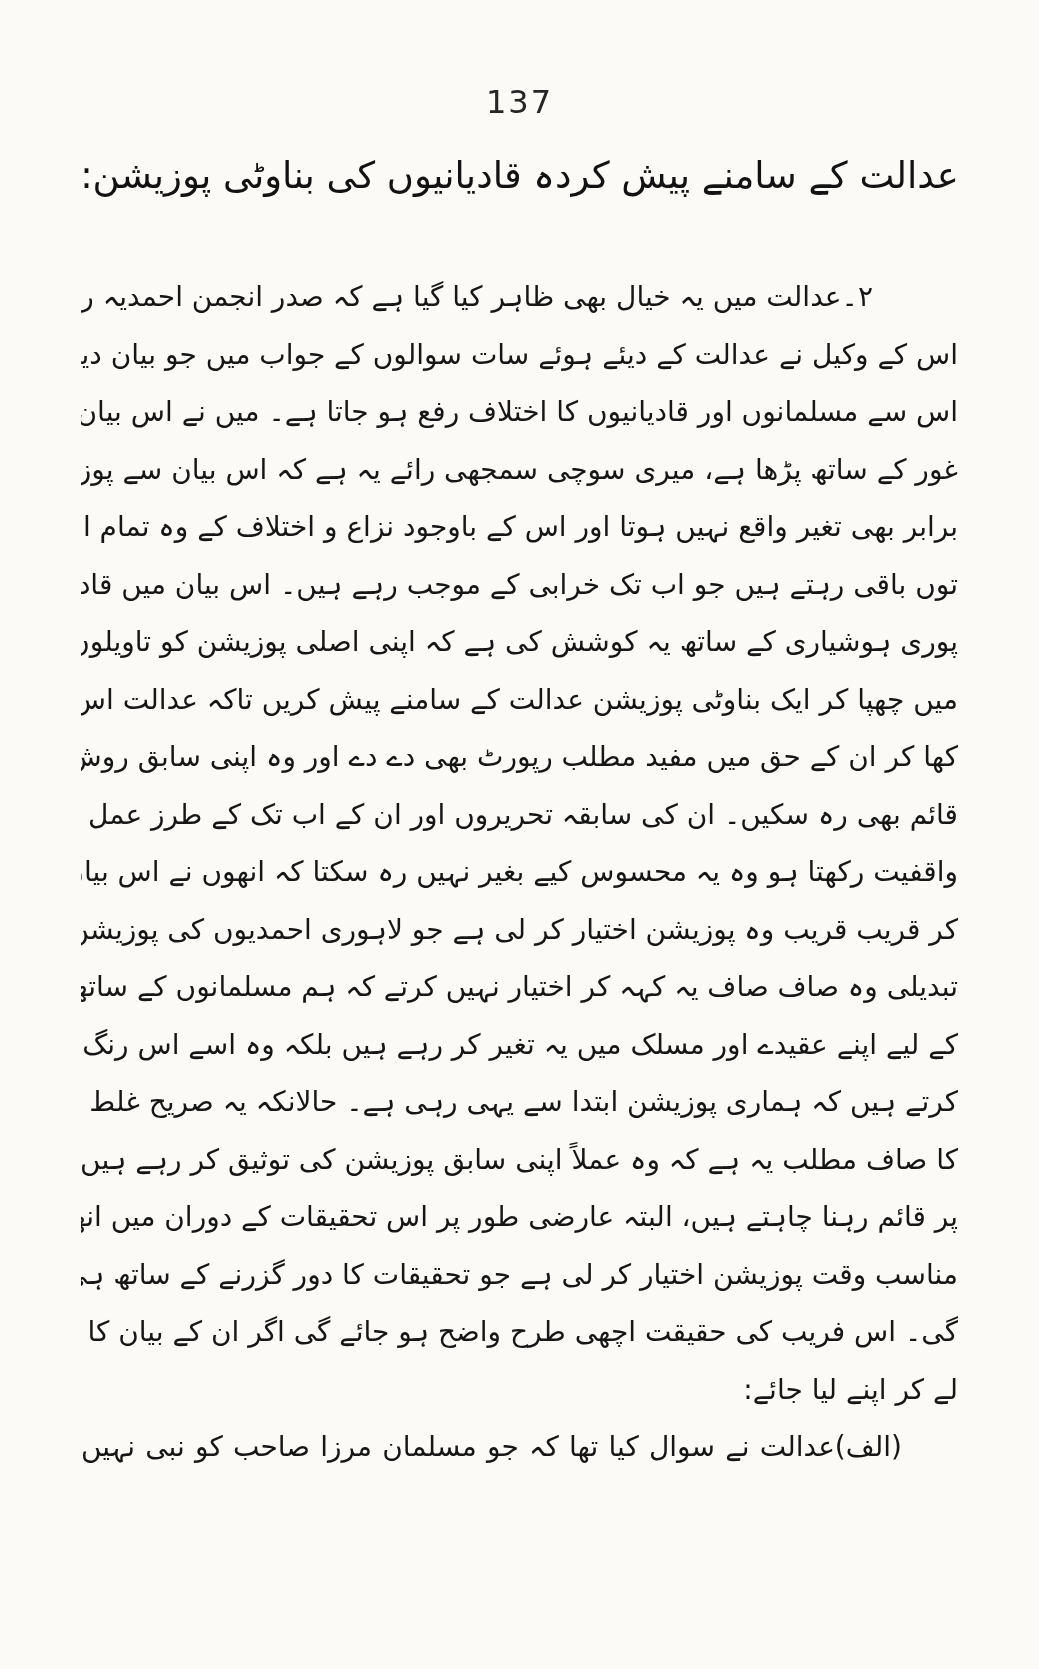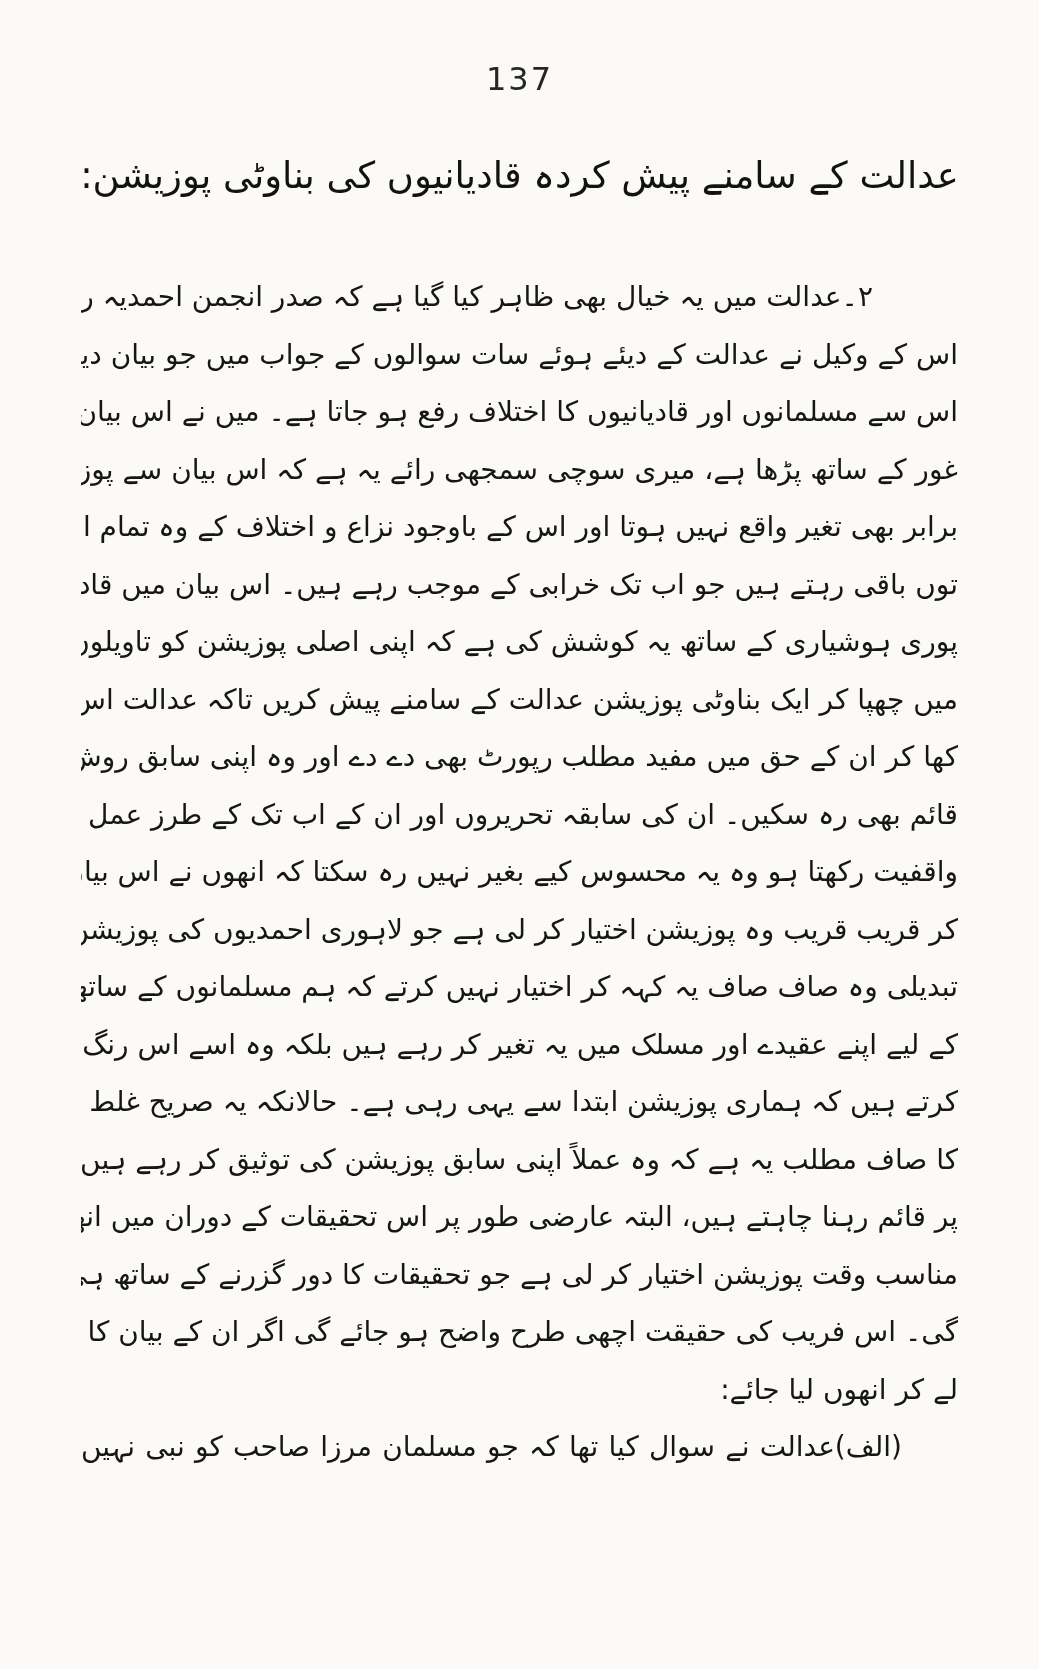--- a/index.html
+++ b/index.html
@@ -12,21 +12,21 @@
     width:1039px;
     height:1669px;
     margin:0 auto;
     background:#fbfaf6;
     color:#1b1b1b;
     overflow:hidden;
     direction:rtl;
   }
   .page-number{
     position:absolute;
-    top:60px;
+    top:83px;
     left:0;
     width:100%;
     text-align:center;
     font-size:32px;
     letter-spacing:2px;
     color:#262626;
     direction:ltr;
   }
   .page-heading{
     position:absolute;
@@ -88,17 +88,17 @@
     <div class="line">قائم بھی رہ سکیں۔ ان کی سابقہ تحریروں اور ان کے اب تک کے طرز عمل سے جو شخص کچھ بھی</div>
     <div class="line">واقفیت رکھتا ہو وہ یہ محسوس کیے بغیر نہیں رہ سکتا کہ انھوں نے اس بیان میں اپنی پوزیشن بدل</div>
     <div class="line">کر قریب قریب وہ پوزیشن اختیار کر لی ہے جو لاہوری احمدیوں کی پوزیشن تھی۔ لیکن یہ</div>
     <div class="line">تبدیلی وہ صاف صاف یہ کہہ کر اختیار نہیں کرتے کہ ہم مسلمانوں کے ساتھ نزاع ختم کرنے</div>
     <div class="line">کے لیے اپنے عقیدے اور مسلک میں یہ تغیر کر رہے ہیں بلکہ وہ اسے اس رنگ میں پیش</div>
     <div class="line">کرتے ہیں کہ ہماری پوزیشن ابتدا سے یہی رہی ہے۔ حالانکہ یہ صریح غلط بیانی ہے۔ اس</div>
     <div class="line">کا صاف مطلب یہ ہے کہ وہ عملاً اپنی سابق پوزیشن کی توثیق کر رہے ہیں اور آئندہ بھی اسی</div>
     <div class="line">پر قائم رہنا چاہتے ہیں، البتہ عارضی طور پر اس تحقیقات کے دوران میں انھوں نے ایک</div>
     <div class="line">مناسب وقت پوزیشن اختیار کر لی ہے جو تحقیقات کا دور گزرنے کے ساتھ ہی ختم ہو جائے</div>
     <div class="line">گی۔ اس فریب کی حقیقت اچھی طرح واضح ہو جائے گی اگر ان کے بیان کا ذرا تفصیلی جائزہ</div>
-    <div class="line para-end">لے کر انھوں لیا جائے:</div>
+    <div class="line para-end">لے کر اپنے لیا جائے:</div>
     <div class="line para-end alif-indent">(الف)عدالت نے سوال کیا تھا کہ جو مسلمان مرزا صاحب کو نبی نہیں مانتے کیا وہ</div>
   </div>
 
 </div>
 
 </body></html>

